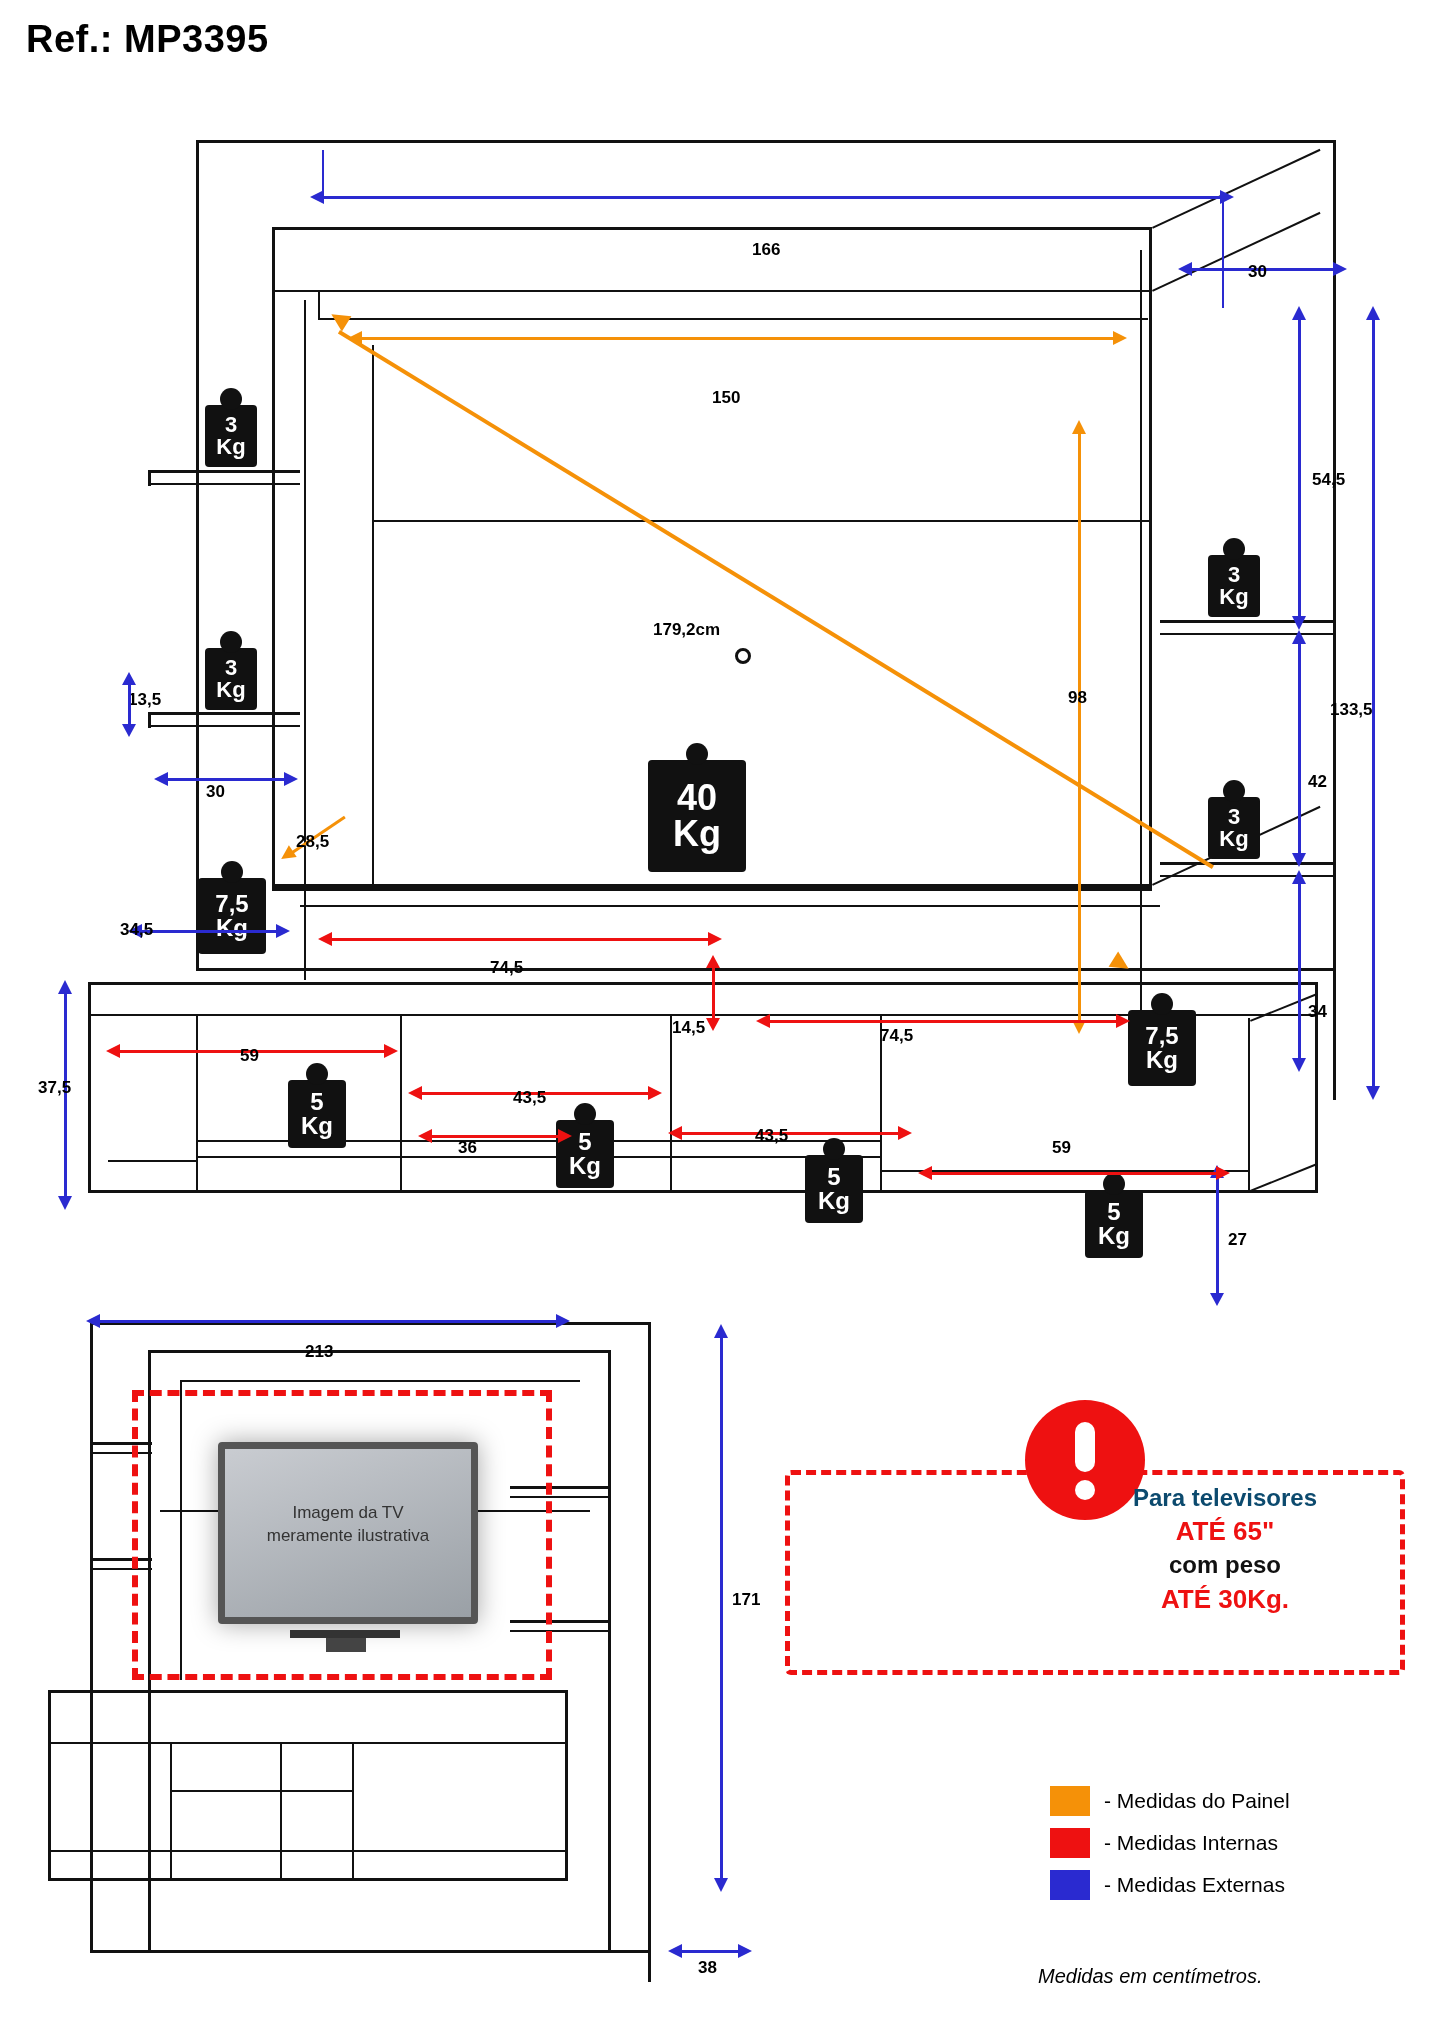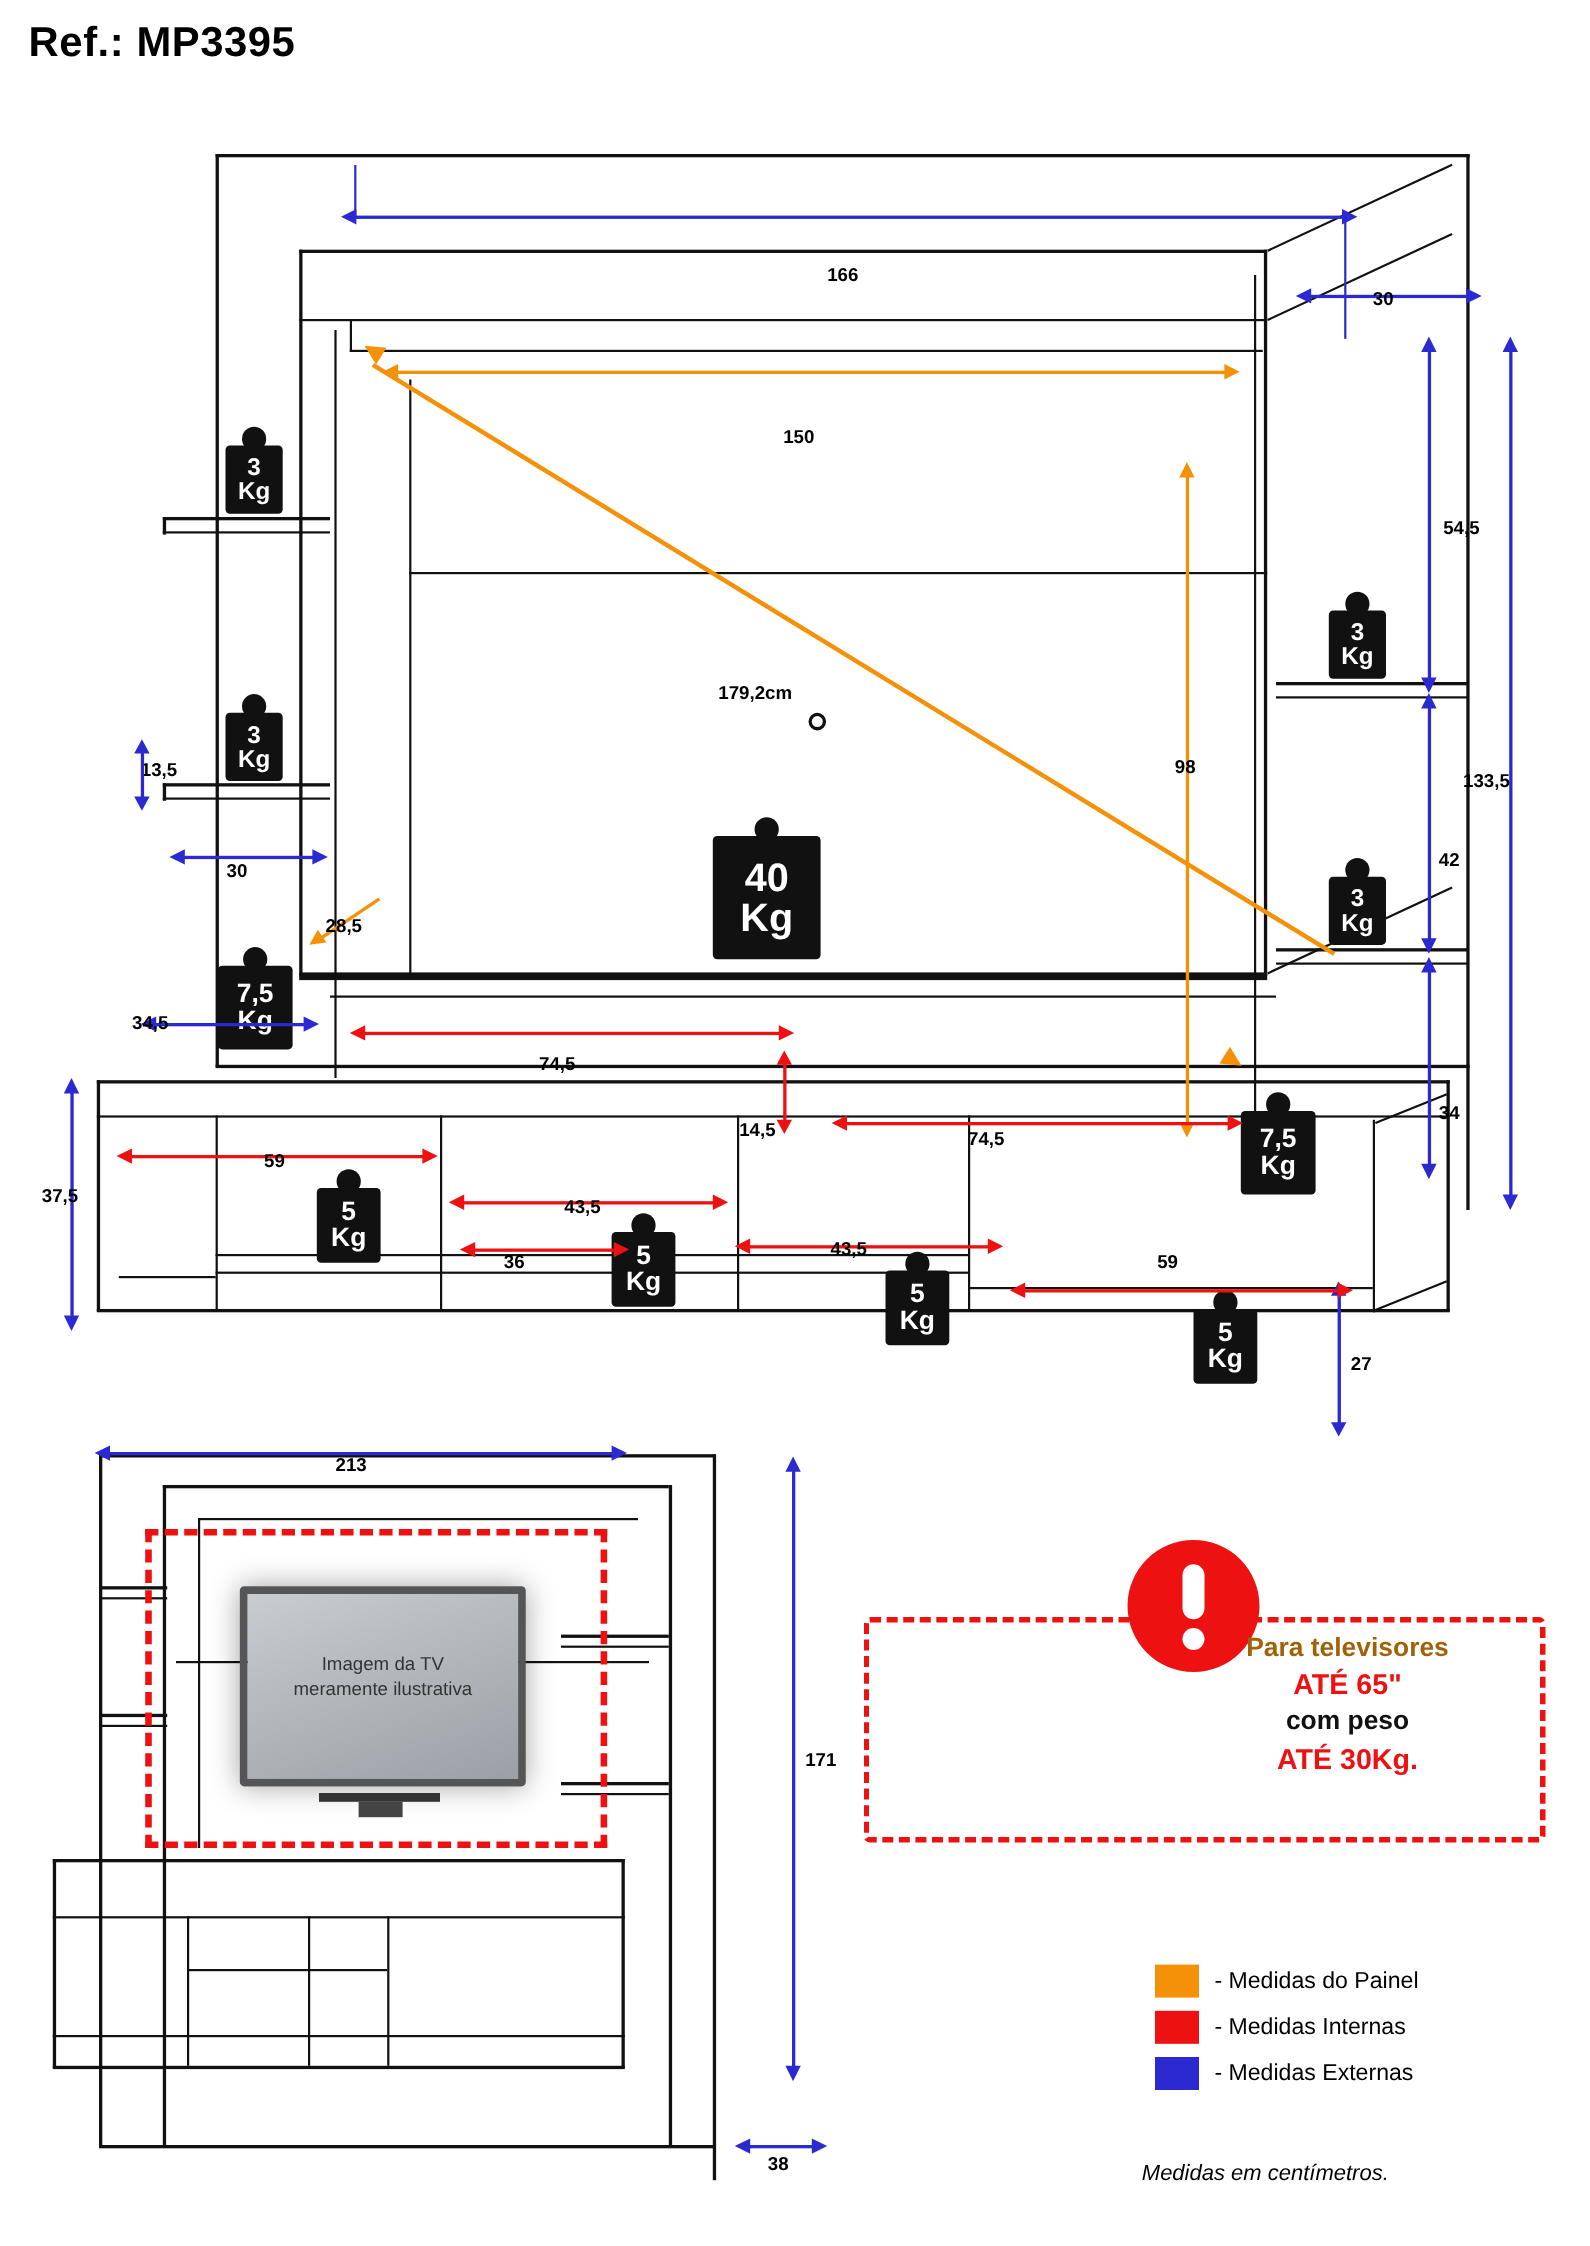--- a/index.html
+++ b/index.html
@@ -73,21 +73,21 @@
   }
   .warn-left {
     position:absolute; left:35px; top:92px; width:250px;
     text-align:center; font-size:19px; font-weight:bold; line-height:1.45;
     z-index:4;
   }
   .warn-right {
     position:absolute; left:290px; top:82px; width:330px;
     text-align:center; line-height:1.35; z-index:4;
   }
-  .warn-right .l1 { font-size:24px; font-weight:bold; color:#a16207; }
+  .warn-right .l1 { font-size:24px; font-weight:bold; color:#0c4a6e; }
   .warn-right .l2 { font-size:26px; font-weight:bold; color:#ee1111; }
   .warn-right .l3 { font-size:24px; font-weight:bold; color:#111; }
   .warn-right .l4 { font-size:26px; font-weight:bold; color:#ee1111; }
 
   
   .legend { position:absolute; left:1050px; top:1780px; width:380px; }
   .leg-row { display:flex; align-items:center; height:42px; }
   .leg-sw { width:40px; height:30px; margin-right:14px; }
   .leg-tx { font-size:21px; }
   .leg-foot { position:absolute; left:1038px; top:1965px; font-size:20px;font-style:italic; }
@@ -375,21 +375,21 @@
       <span>Imagem da TV</span><br>
       <span>meramente ilustrativa</span>
     </div>
 
     <div style="position:absolute; left:92px; top:100px; width:420px; height:290px;
                 border:6px dashed #ee1111;"></div>
 
     <div class="dim-blue" style="left:58px; top:30px; width:460px; height:3px;"></div>
     <div class="ah" style="left:46px; top:24px; border-top:7px solid transparent; border-bottom:7px solid transparent; border-right:14px solid #2a2ad0;"></div>
     <div class="ah" style="left:516px; top:24px; border-top:7px solid transparent; border-bottom:7px solid transparent; border-left:14px solid #2a2ad0;"></div>
-    <div class="lbl" style="left:265px; top:32px;">213</div>
+    <div class="lbl" style="left:265px; top:52px;">213</div>
 
     <div class="dim-blue" style="left:680px; top:45px; width:3px; height:545px;"></div>
     <div class="ah" style="left:674px; top:34px; border-left:7px solid transparent; border-right:7px solid transparent; border-bottom:14px solid #2a2ad0;"></div>
     <div class="ah" style="left:674px; top:588px; border-left:7px solid transparent; border-right:7px solid transparent; border-top:14px solid #2a2ad0;"></div>
     <div class="lbl" style="left:692px; top:300px;">171</div>
 
     <div class="dim-blue" style="left:640px; top:660px; width:60px; height:3px;"></div>
     <div class="ah" style="left:628px; top:654px; border-top:7px solid transparent; border-bottom:7px solid transparent; border-right:14px solid #2a2ad0;"></div>
     <div class="ah" style="left:698px; top:654px; border-top:7px solid transparent; border-bottom:7px solid transparent; border-left:14px solid #2a2ad0;"></div>
     <div class="lbl" style="left:658px; top:668px;">38</div>

